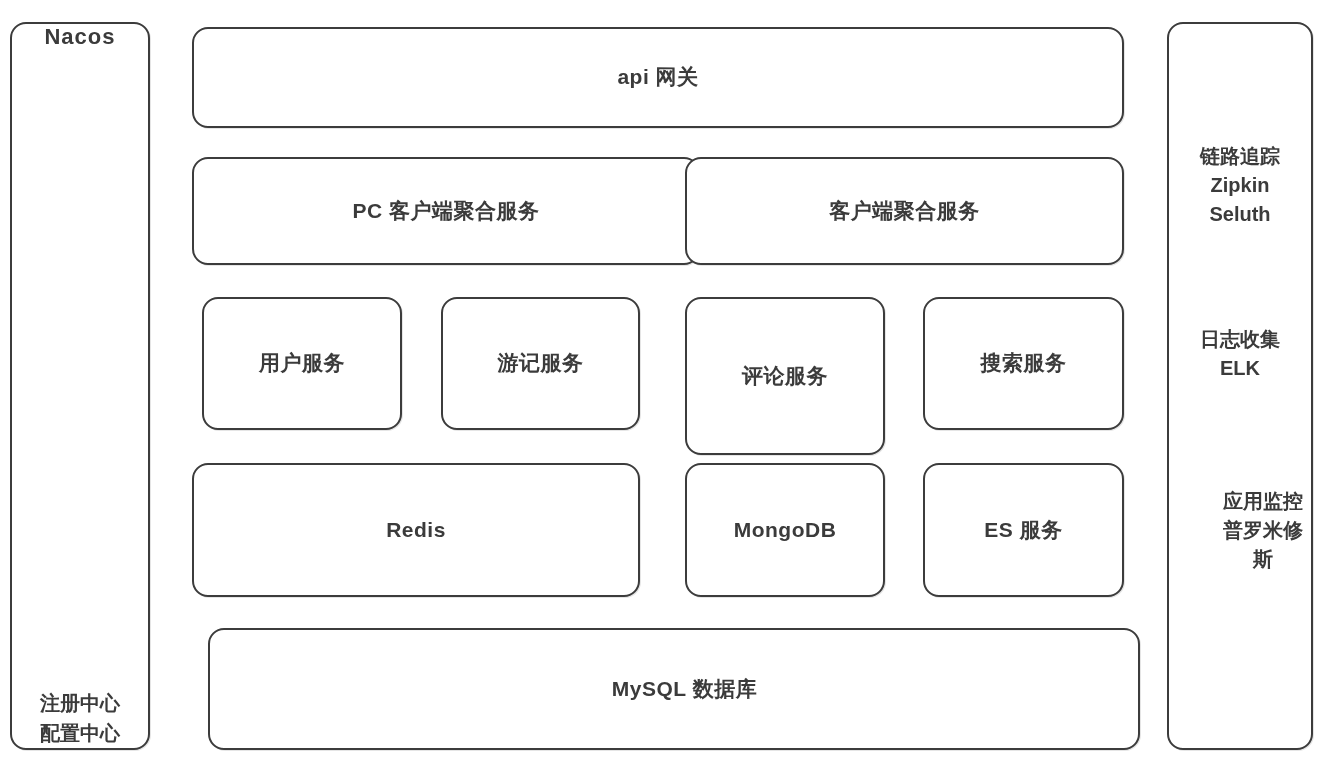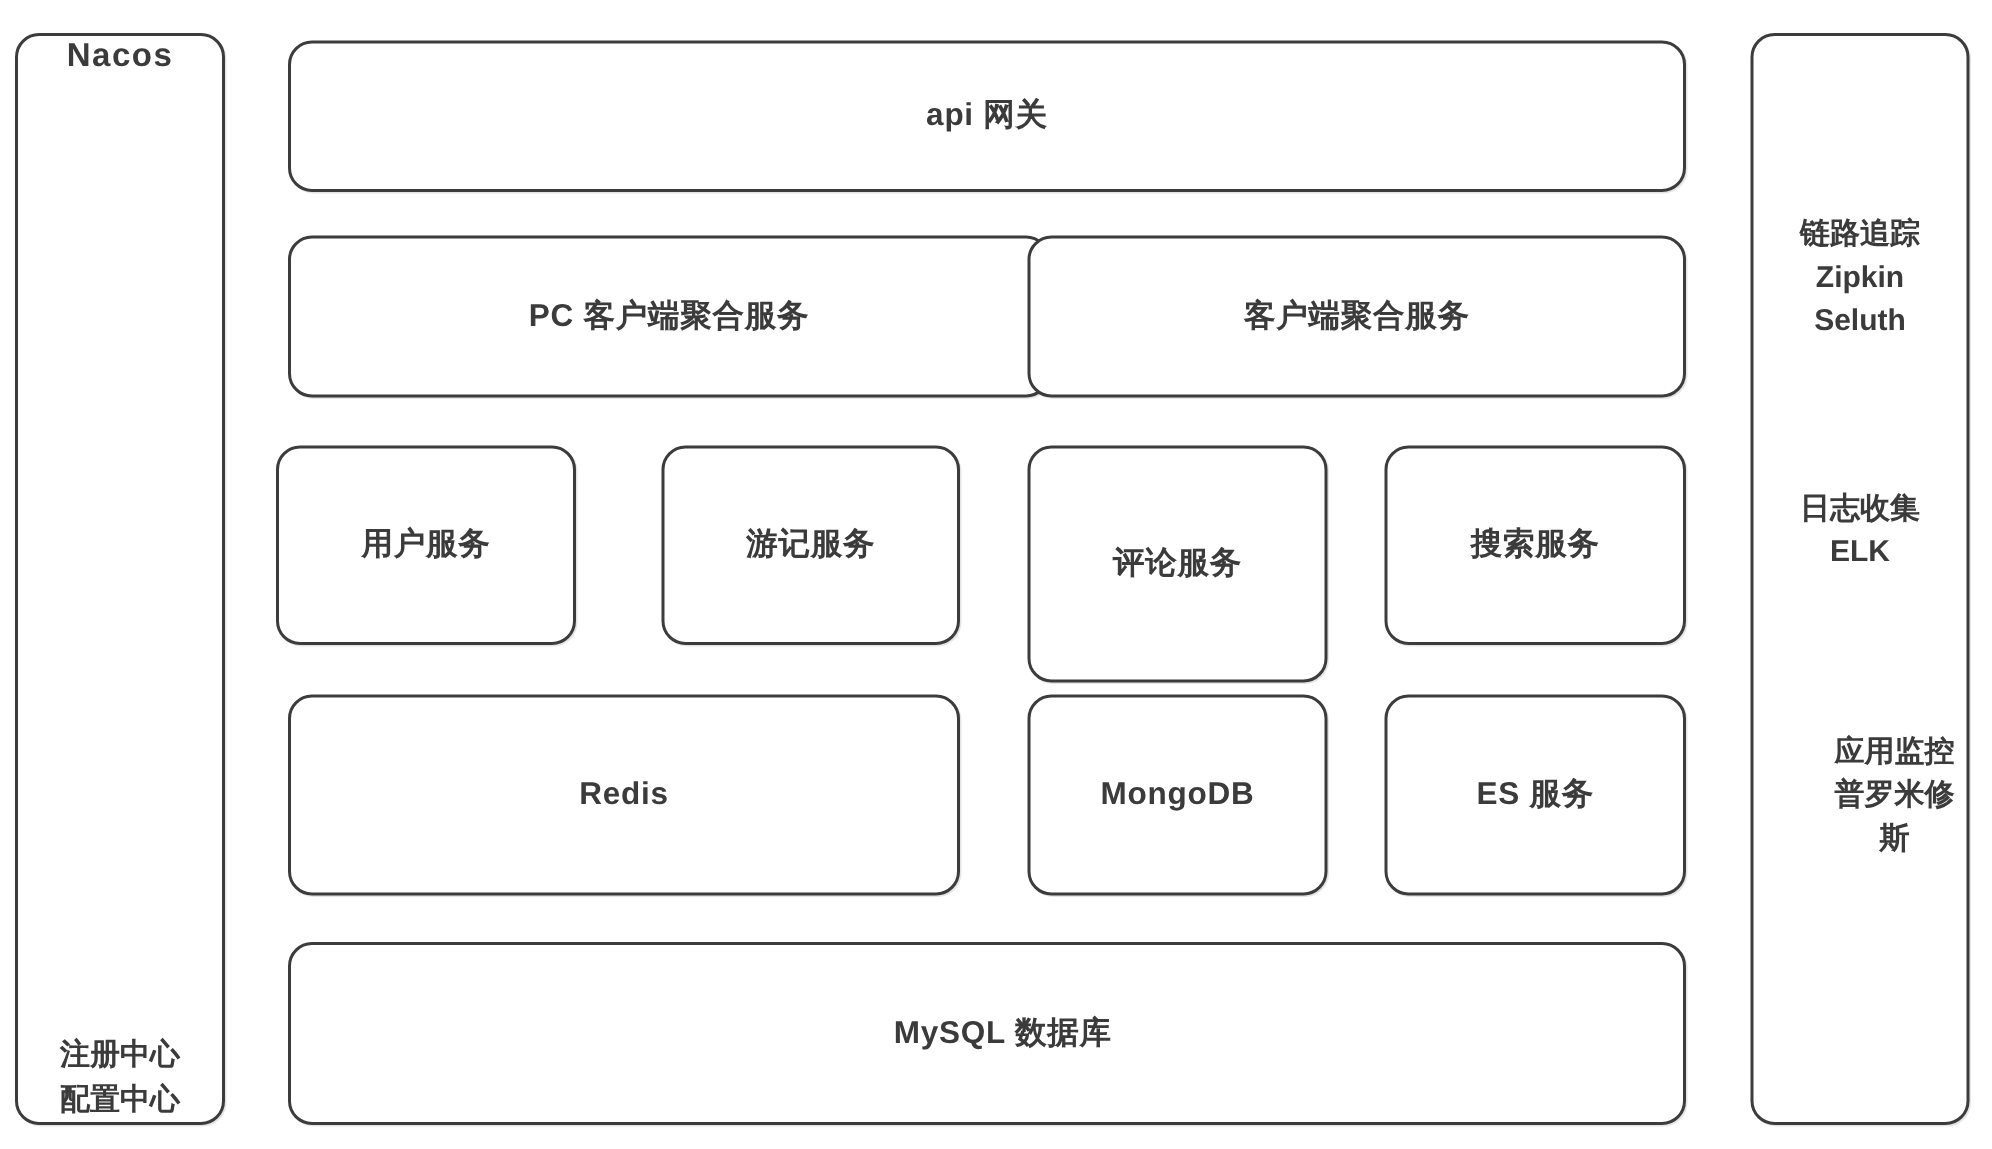--- a/index.html
+++ b/index.html
@@ -52,30 +52,30 @@
   }
   #ops-panel .ops-block.b1{margin-top:118px;}
   #ops-panel .ops-block.b2{margin-top:96px;}
   #ops-panel .ops-block.b3{margin-top:104px;padding-left:46px;}
 
   
   #gateway{left:192px;top:27px;width:932px;height:101px;}
   #agg-pc{left:192px;top:157px;width:508px;height:108px;}
   #agg-admin{left:685px;top:157px;width:439px;height:108px;}
 
-  #svc-user{left:184px;top:297px;width:200px;height:133px;}
+  #svc-user{left:202px;top:297px;width:200px;height:133px;}
   #svc-travel{left:441px;top:297px;width:199px;height:133px;}
   #svc-comment{left:685px;top:297px;width:200px;height:158px;}
   #svc-search{left:923px;top:297px;width:201px;height:133px;}
 
   #store-redis{left:192px;top:463px;width:448px;height:134px;}
   #store-mongo{left:685px;top:463px;width:200px;height:134px;}
   #store-es{left:923px;top:463px;width:201px;height:134px;}
 
-  #db-mysql{left:192px;top:628px;width:932px;height:122px;padding-left:21px;}
+  #db-mysql{left:208px;top:628px;width:932px;height:122px;padding-left:21px;}
 </style>
 </head>
 <body>
 
 <div id="canvas">
 
   <div class="box" id="nacos-panel">
     <span class="title">Nacos</span>
     <span class="sub">注册中心
 配置中心</span>

